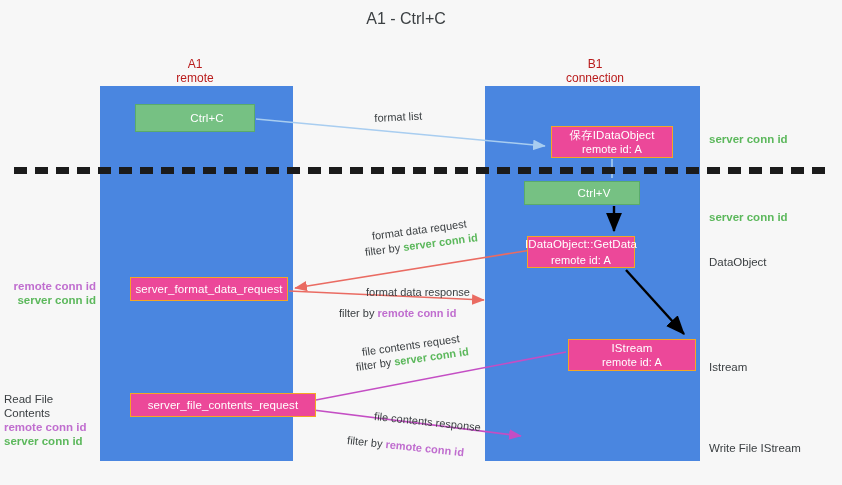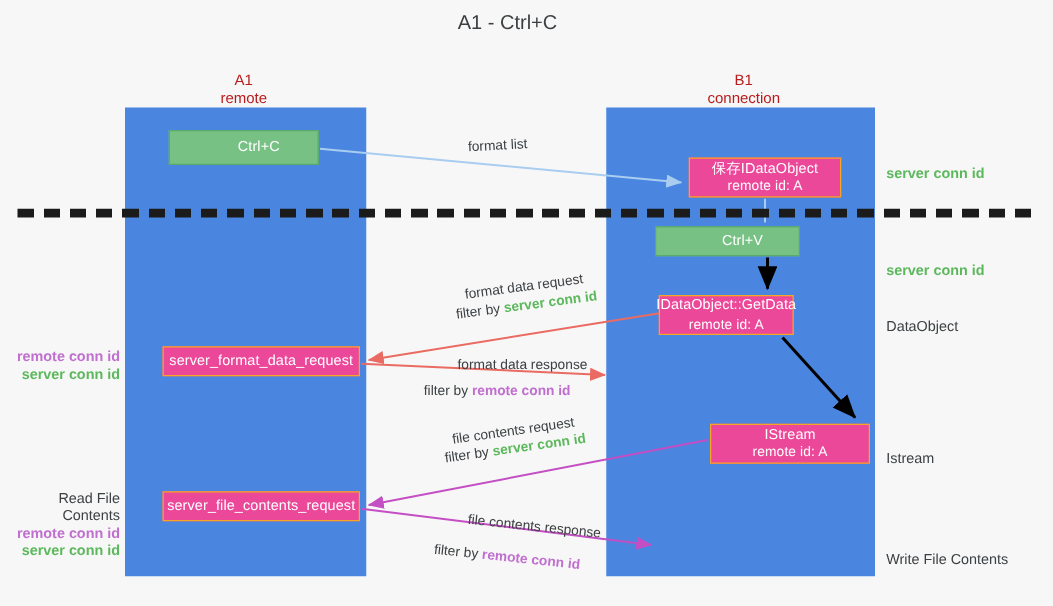--- a/index.html
+++ b/index.html
@@ -52,35 +52,35 @@
   .node .l2{font-size:11px;}
 
   
   #n-ctrlc{left:135px;top:104px;width:120px;height:28px;}
   #n-save-idataobject{left:551px;top:126px;width:122px;height:32px;}
   #n-ctrlv{left:524px;top:181px;width:116px;height:24px;}
   #n-getdata{left:527px;top:236px;width:108px;height:32px;justify-content:space-between;}
   #n-sfdreq{left:130px;top:277px;width:158px;height:24px;}
   #n-sfdres{left:489px;top:288px;width:158px;height:24px;}
   #n-istream{left:568px;top:339px;width:128px;height:32px;}
-  #n-sfcreq{left:130px;top:393px;width:158px;height:24px;}
+  #n-sfcreq{left:130px;top:393px;width:186px;height:24px;}
   #n-sfcres{left:524px;top:424px;width:160px;height:24px;}
 
   
   .ann{font-size:11.5px;line-height:14px;}
   .green-t{color:#5cb85c;font-weight:bold;}
   .magenta-t{color:#c06ecf;font-weight:bold;}
   .dark-t{color:#3c4043;margin-top:10px;}
   #ann-srv1{left:709px;top:132px;}
   #ann-srv2{left:709px;top:210px;}
   #ann-dataobject{left:709px;top:245px;}
   #ann-istream{left:709px;top:350px;}
   #ann-writefc{left:709px;top:431px;}
   #ann-left-1{left:8px;top:279px;width:88px;text-align:right;}
-  #ann-left-2{left:4px;top:392px;width:92px;text-align:right;}
+  #ann-left-2{left:4px;top:392px;width:92px;text-align:left;}
   #ann-left-2 .hdr{color:#3c4043;font-weight:normal;}
 
   
   .elabel{
     font-size:11px;line-height:14px;color:#3c4043;white-space:nowrap;
   }
   #el-formatlist{left:374px;top:111px;transform:rotate(-3deg);transform-origin:left top;}
 
   #el-fdreq{left:371px;top:229px;transform:rotate(-7.5deg);transform-origin:left top;}
   #el-fdreq-f{left:364px;top:245px;transform:rotate(-7.5deg);transform-origin:left top;}
@@ -206,21 +206,21 @@
   <div class="abs elabel" id="el-fcres">file contents response</div>
   <div class="abs elabel" id="el-fcres-f">
     <span>filter by</span>
     <span class="magenta-t">remote conn id</span>
   </div>
 
   <div class="abs ann green-t" id="ann-srv1">server conn id</div>
   <div class="abs ann green-t" id="ann-srv2">server conn id</div>
   <div class="abs ann dark-t" id="ann-dataobject">DataObject</div>
   <div class="abs ann dark-t" id="ann-istream">Istream</div>
-  <div class="abs ann dark-t" id="ann-writefc">Write File Contents</div>
+  <div class="abs ann dark-t" id="ann-writefc">Write File IStream</div>
 
   <div class="abs ann" id="ann-left-1">
     <div class="magenta-t">remote conn id</div>
     <div class="green-t">server conn id</div>
   </div>
 
   <div class="abs ann" id="ann-left-2">
     <div class="hdr">Read File Contents</div>
     <div class="magenta-t">remote conn id</div>
     <div class="green-t">server conn id</div>

